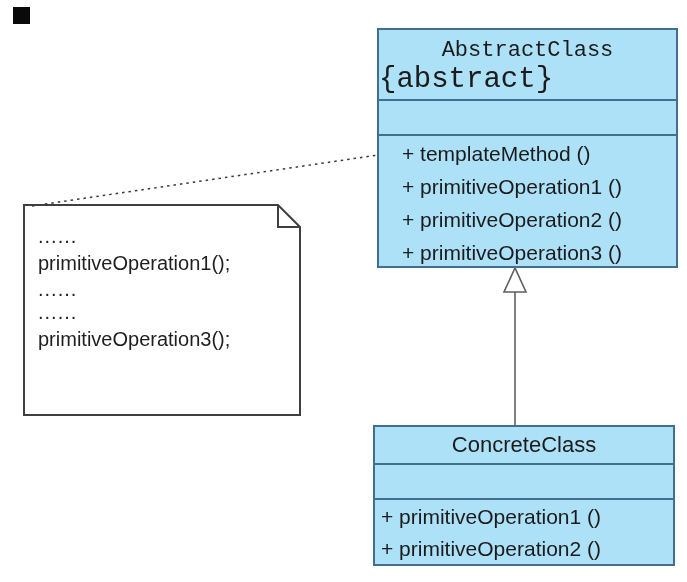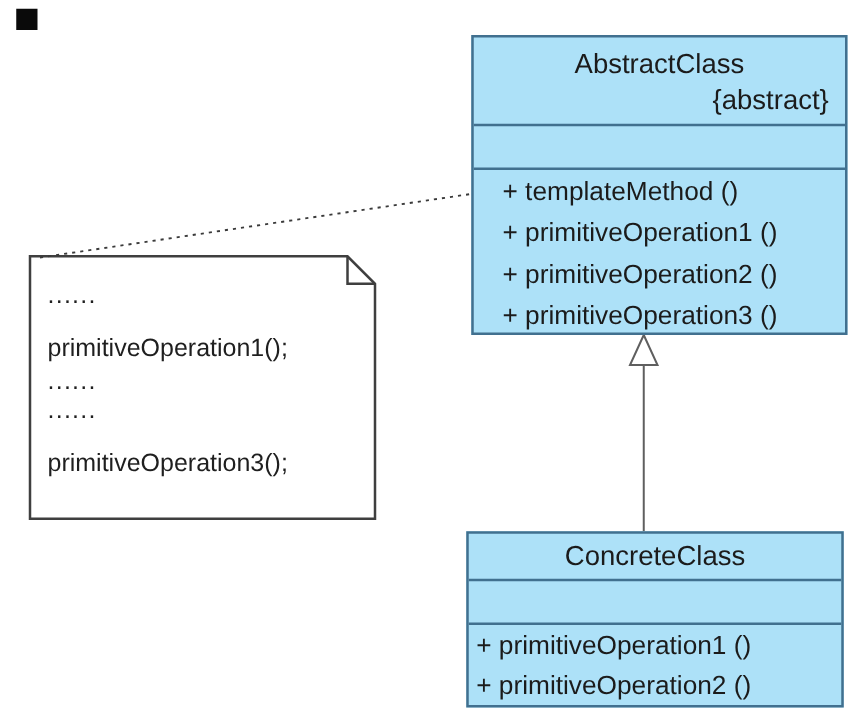--- a/index.html
+++ b/index.html
@@ -23,41 +23,41 @@
   
   .uml-class {
     position: absolute;
     background: var(--class-fill, #ade1f8);
     border: 2px solid var(--class-border, #41708f);
     box-sizing: border-box;
   }
   .uml-class .sep { height: 0; border-top: 2px solid var(--class-border, #41708f); }
 
   .abstract-class { left: 377px; top: 28px; width: 301px; height: 240px; }
-  .abstract-class .title-comp { height: 69px; padding-top: 6px; box-sizing: border-box; }
+  .abstract-class .title-comp { height: 69px; padding-top: 6px; box-sizing: border-box; font-family: Liberation Mono, monospace; }
   .abstract-class .class-name { display: block; text-align: center; font-size: 22px; line-height: 30px; }
-  .abstract-class .stereotype { display: block; text-align: right; padding-right: 13px; font-size: 22px; line-height: 28px; }
+  .abstract-class .stereotype { display: block; padding-right: 13px; font-size: 29px; line-height: 28px; }
   .abstract-class .attr-comp { height: 33px; }
   .abstract-class .ops-comp { padding-top: 1px; }
   .abstract-class .op-row { display: block; height: 33px; line-height: 33px; padding-left: 23px; font-size: 21px; white-space: pre; }
 
   .concrete-class { left: 373px; top: 425px; width: 302px; height: 141px; }
   .concrete-class .title-comp { height: 36px; box-sizing: border-box; }
   .concrete-class .class-name { display: block; text-align: center; font-size: 22px; line-height: 36px; border-radius: 10px; }
   .concrete-class .attr-comp { height: 33px; }
   .concrete-class .ops-comp { padding-top: 1px; }
   .concrete-class .op-row { display: block; height: 32px; line-height: 32px; padding-left: 6px; font-size: 21px; white-space: pre; }
 
   
   .note-text {
     position: absolute; left: 38px; top: 224px; width: 250px;
     font-size: 20px; color: #1f1f1f;
   }
   .note-line-dots { display: block; height: 24px; line-height: 24px; letter-spacing: 1px; }
-  .note-line-op   { display: block; height: 30px; line-height: 30px; margin-top: 16px; }
+  .note-line-op   { display: block; height: 30px; line-height: 30px; }
   .note-line-dots.later { height: 23px; line-height: 23px; }
 </style>
 </head>
 <body>
 
 <div class="canvas">
 
   <div class="corner-marker"></div>
 
   <svg class="svg-layer" viewBox="0 0 687 582" xmlns="http://www.w3.org/2000/svg">

